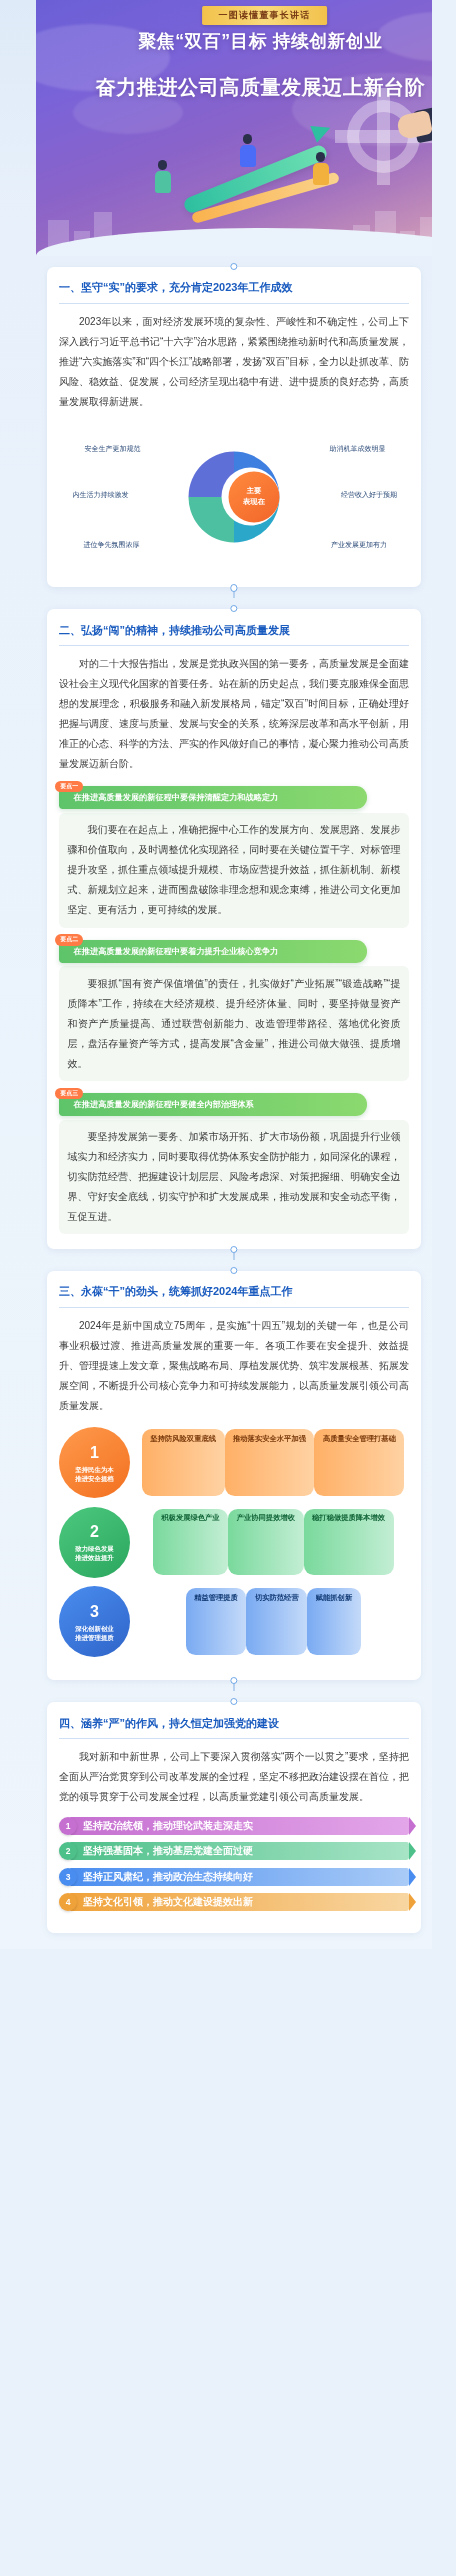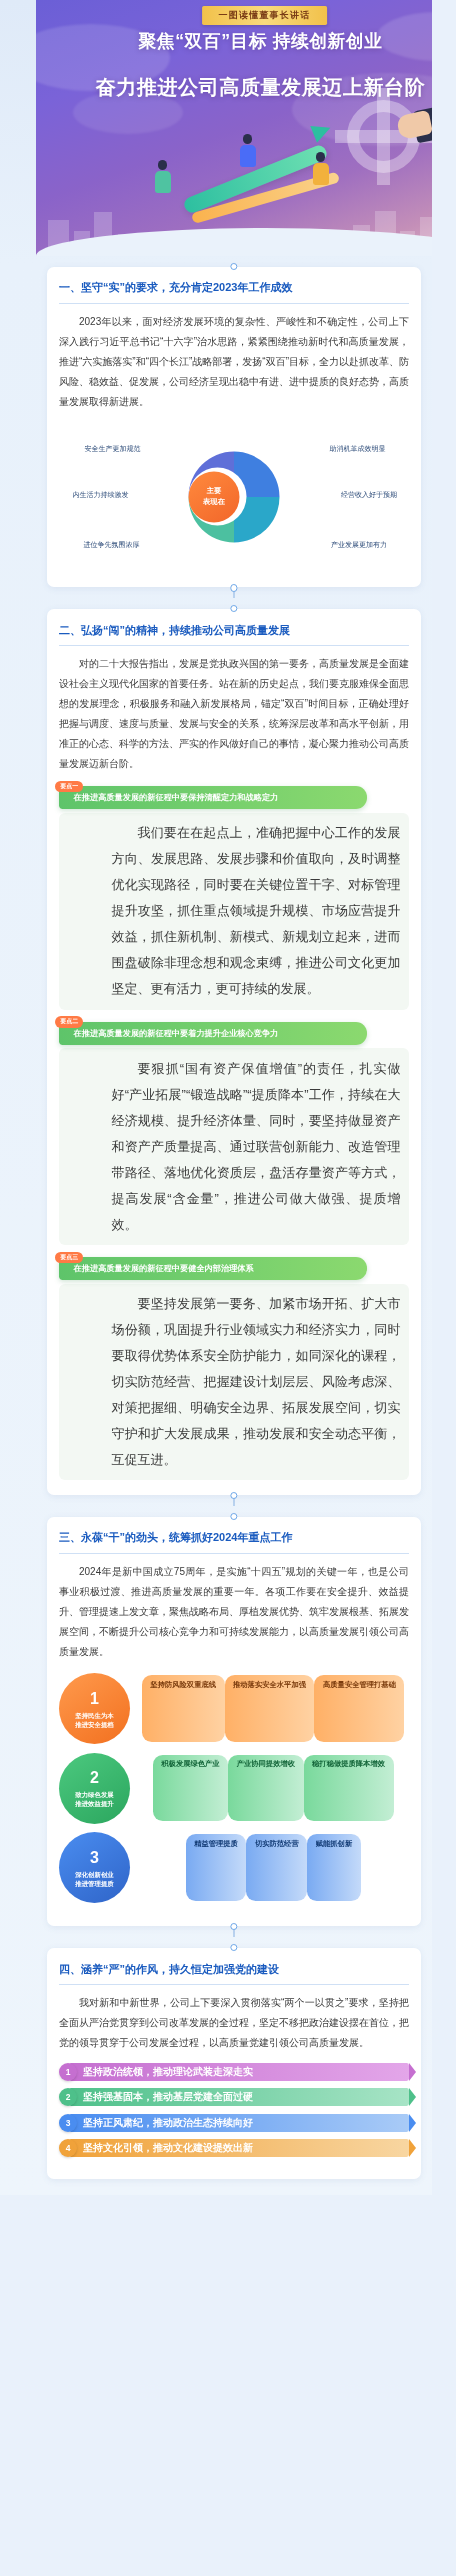--- a/index.html
+++ b/index.html
@@ -169,21 +169,21 @@
   .circle-wrap {
     position: relative;
     width: 100%; height: 152px;
     margin-top: 8.5px;
   }
   .ring {
     position: absolute; left: 50%; top: 50%;
     transform: translate(-50%,-50%);
     width: 91px; height: 91px; border-radius: 50%;
     background: conic-gradient(#3f7fe0 0deg 90deg, #2aa7c9 90deg 180deg, #4cc0a0 180deg 270deg, #5f6fd8 270deg 360deg);
-    display: flex; align-items: center; justify-content: flex-start;
+    display: flex; align-items: center; justify-content: flex-end;
   }
   .ring::after {
     content: ""; position: absolute; width: 58px; height: 58px;
     border-radius: 50%; background: #fff;
   }
   .ring-core {
     position: relative; z-index: 2;
     width: 51px; height: 51px; border-radius: 50%;
     background: linear-gradient(145deg,#ff8a3d,#f2662a);
     color: #fff; font-size: 7.3px; font-weight: bold;
@@ -223,21 +223,21 @@
     background: #ff7a45; color: #fff;
     font-size: 6px; padding: 1.2px 4.9px; border-radius: 6px;
     font-weight: bold;
   }
   .hl-box {
     background: #f3f8f3;
     border-radius: 6px;
     padding: 7.3px 8.5px;
     margin-top: 3.7px;
   }
-  .hl-box p { text-indent: 2em; font-size: 13px; line-height: 2.0; color: #3a3a3a; text-align: justify; margin-left: 44px; }
+  .hl-box p { text-indent: 2em; font-size: 10px; line-height: 2.0; color: #3a3a3a; text-align: justify; }
 
   
   .steps { margin-top: 11px; }
   .step {
     display: flex; align-items: stretch; margin-bottom: 8.5px;
   }
   .step-circle {
     flex: 0 0 71px;
     height: 71px;
     border-radius: 50%;
@@ -409,21 +409,21 @@
         <p>要狠抓“国有资产保值增值”的责任，扎实做好“产业拓展”“锻造战略”“提质降本”工作，持续在大经济规模、提升经济体量、同时，要坚持做显资产和资产产质量提高、通过联营创新能力、改造管理带路径、落地优化资质层，盘活存量资产等方式，提高发展“含金量”，推进公司做大做强、提质增效。</p>
       </div>
     </div>
 
     <div>
       <div class="hl">
         <span class="tag">要点三</span>
         <span>在推进高质量发展的新征程中要健全内部治理体系</span>
       </div>
       <div class="hl-box">
-        <p>要坚持发展第一要务、加紧市场开拓、扩大市场份额，巩固提升行业领域实力和经济实力，同时要取得优势体系安全防护能力，如同深化的课程，切实防范经营、把握建设计划层层、风险考虑深、对策把握细、明确安全边界、拓展发展空间，切实守护和扩大发展成果，推动发展和安全动态平衡，互促互进。</p>
+        <p>要坚持发展第一要务、加紧市场开拓、扩大市场份额，巩固提升行业领域实力和经济实力，同时要取得优势体系安全防护能力，如同深化的课程，切实防范经营、把握建设计划层层、风险考虑深、对策把握细、明确安全边界、守好安全底线，切实守护和扩大发展成果，推动发展和安全动态平衡，互促互进。</p>
       </div>
     </div>
     <div class="dot-link dot-bottom"></div>
   </div>
 
   <div class="connector"></div>
 
   <div class="section">
     <div class="dot-link dot-top"></div>
     <div class="sec-title">三、永葆“干”的劲头，统筹抓好2024年重点工作</div>

